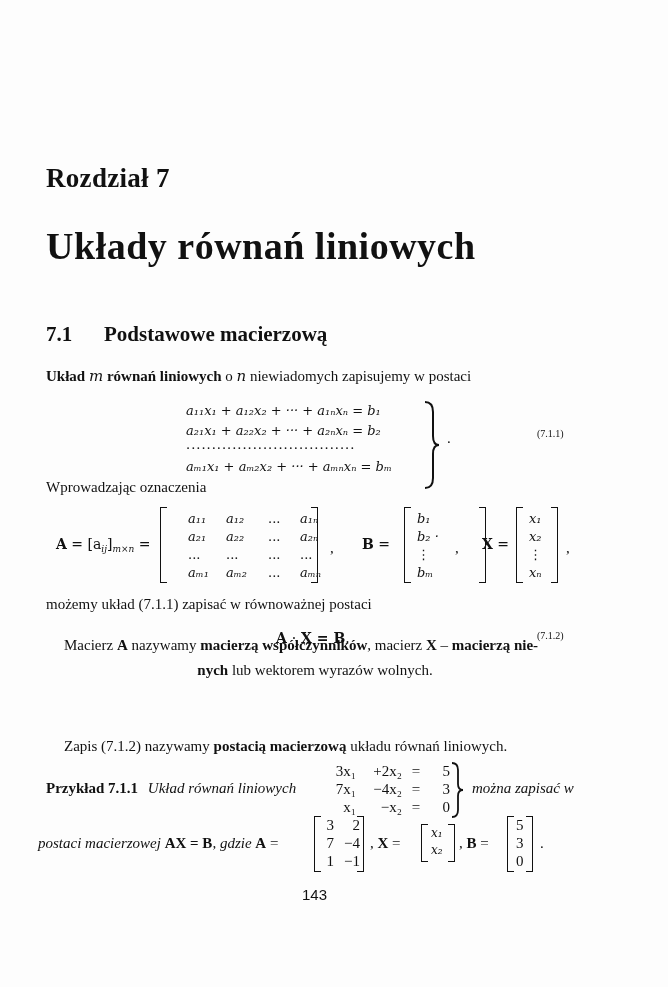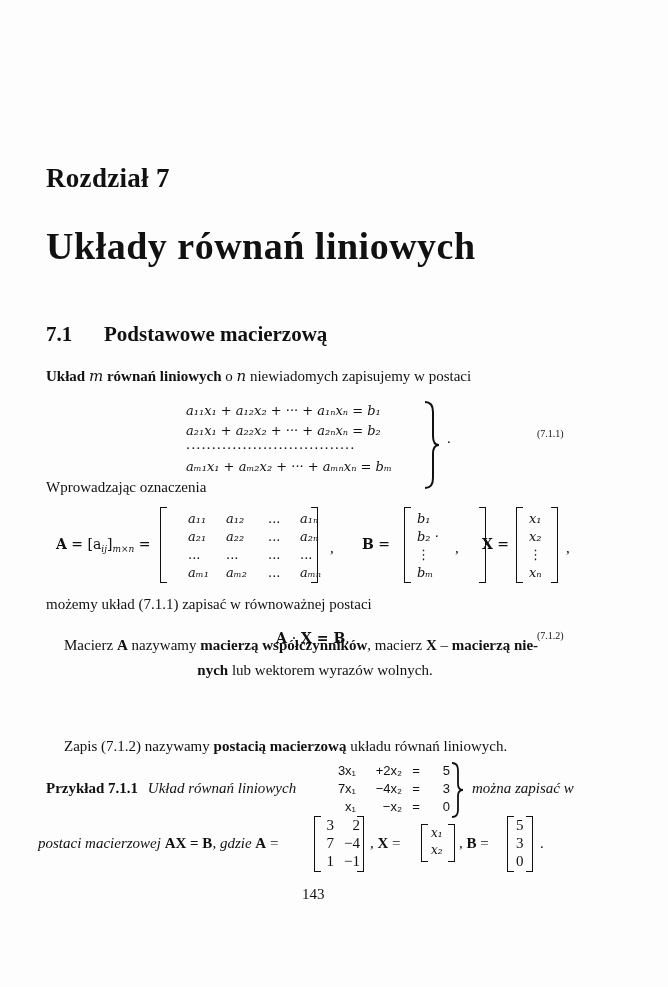--- a/index.html
+++ b/index.html
@@ -21,21 +21,21 @@
   .eq-system { left:186px; top:401px; font-family:"DejaVu Serif",serif; font-style:italic; font-size:13px; line-height:20px; }
   .eqnum { font-family:"Liberation Serif",serif; font-size:10px; }
   .matrix { position:absolute; }
   .bracket-l, .bracket-r { position:absolute; top:0; bottom:0; width:6px; border:1.6px solid #111; }
   .bracket-l { left:0; border-right:none; }
   .bracket-r { right:0; border-left:none; }
   .mgrid { display:grid; font-family:"DejaVu Serif",serif; font-style:italic; font-size:13px; }
   .mgrid span { text-align:left; }
   .num-grid { font-family:"Liberation Serif",serif; font-style:normal; font-size:15px; }
   .num-grid span { text-align:right; }
-  .page-number { left:302px; top:886px; font-family:Liberation Serif, serif; font-size:15px; }
+  .page-number { left:302px; top:886px; font-family:Liberation Sans, sans-serif; font-size:15px; }
 </style>
 </head>
 <body>
 
 <div class="abs chapter-label serif">Rozdział 7</div>
 <div class="abs chapter-title serif">Układy równań liniowych</div>
 
 <div class="abs section-title serif">
   <span class="num">7.1</span><span>Podstawowe macierzową</span>
 </div>
@@ -141,21 +141,21 @@
 </div>
 
 <div class="abs p" style="left:64px; top:738px;">
   <span>Zapis (7.1.2) nazywamy </span><span class="b">postacią macierzową</span><span> układu równań liniowych.</span>
 </div>
 
 <div class="abs p" style="left:46px; top:780px;">
   <span class="b">Przykład 7.1.1</span>
   <span class="i" style="margin-left:6px;">Układ równań liniowych</span>
 </div>
-<div class="abs" style="left:322px; top:762px; display:grid; grid-template-columns:34px 46px 28px 20px; font-family:Liberation Sans, sans-serif; font-size:13px; line-height:18px;">
+<div class="abs" style="left:322px; top:762px; display:grid; grid-template-columns:34px 46px 28px 20px; font-family:Liberation Serif, serif; font-size:15px; line-height:18px;">
   <span style="text-align:right">3x₁</span>
   <span style="text-align:right">+2x₂</span>
   <span style="text-align:center">=</span>
   <span style="text-align:right">5</span>
   <span style="text-align:right">7x₁</span>
   <span style="text-align:right">−4x₂</span>
   <span style="text-align:center">=</span>
   <span style="text-align:right">3</span>
   <span style="text-align:right">x₁</span>
   <span style="text-align:right">−x₂</span>

